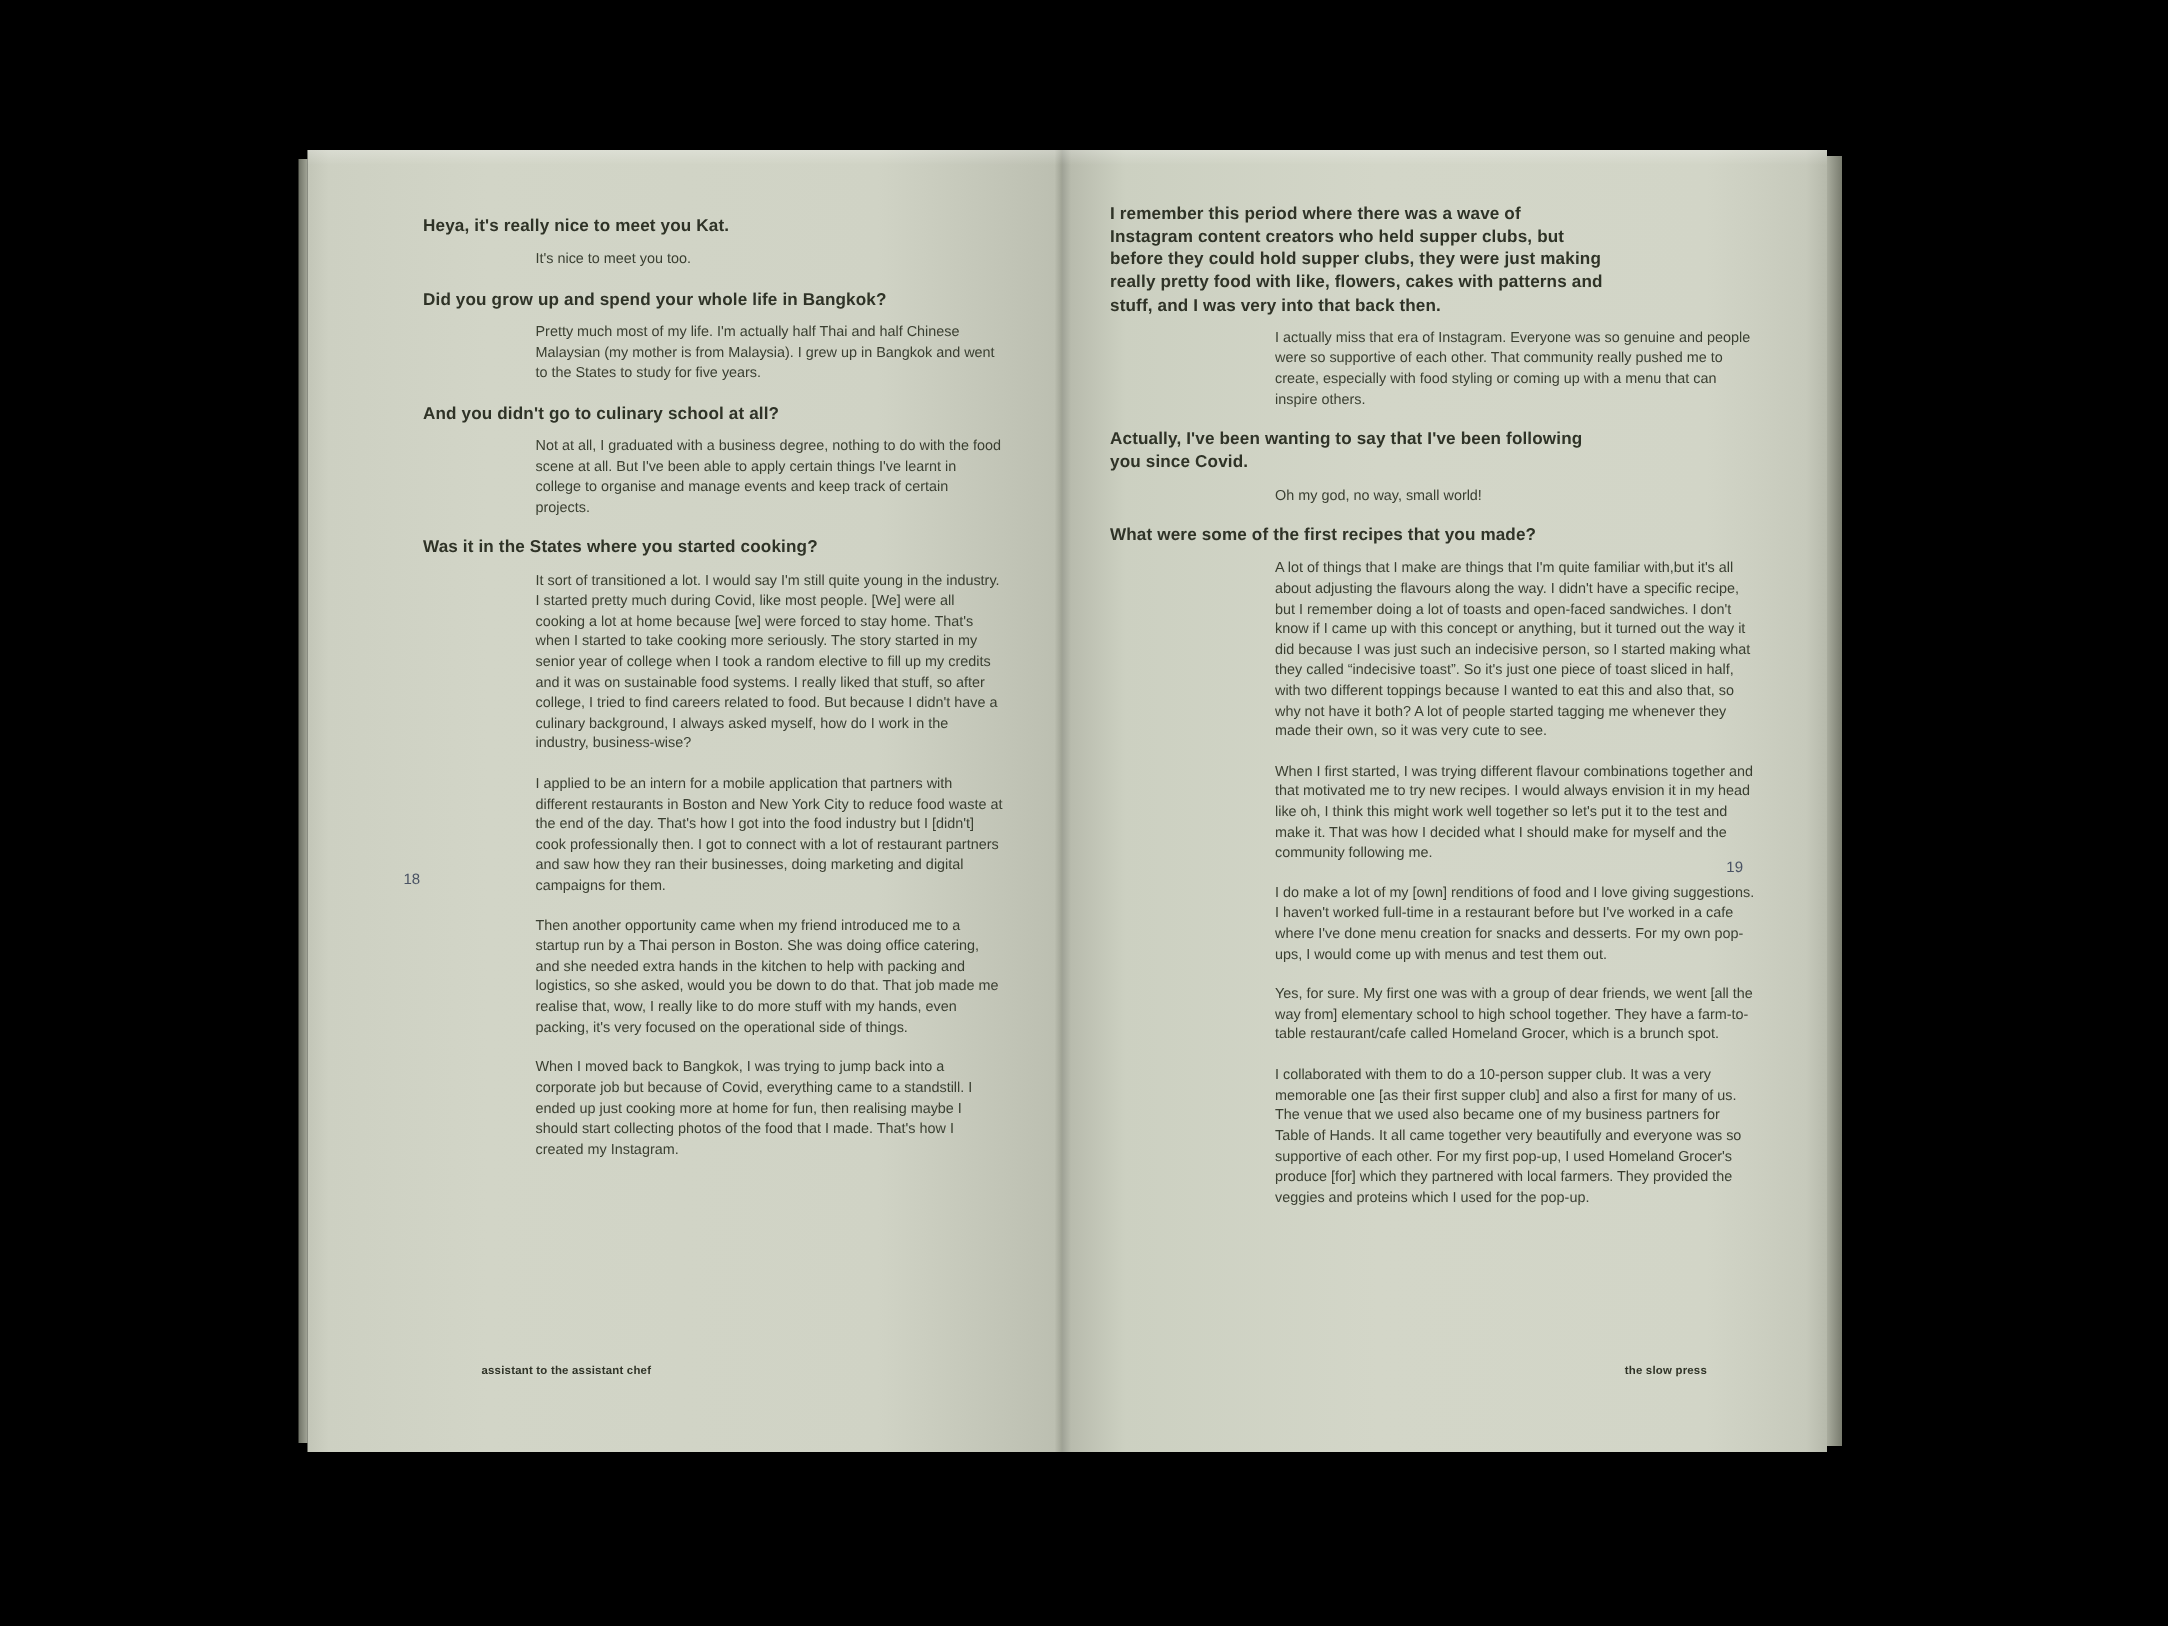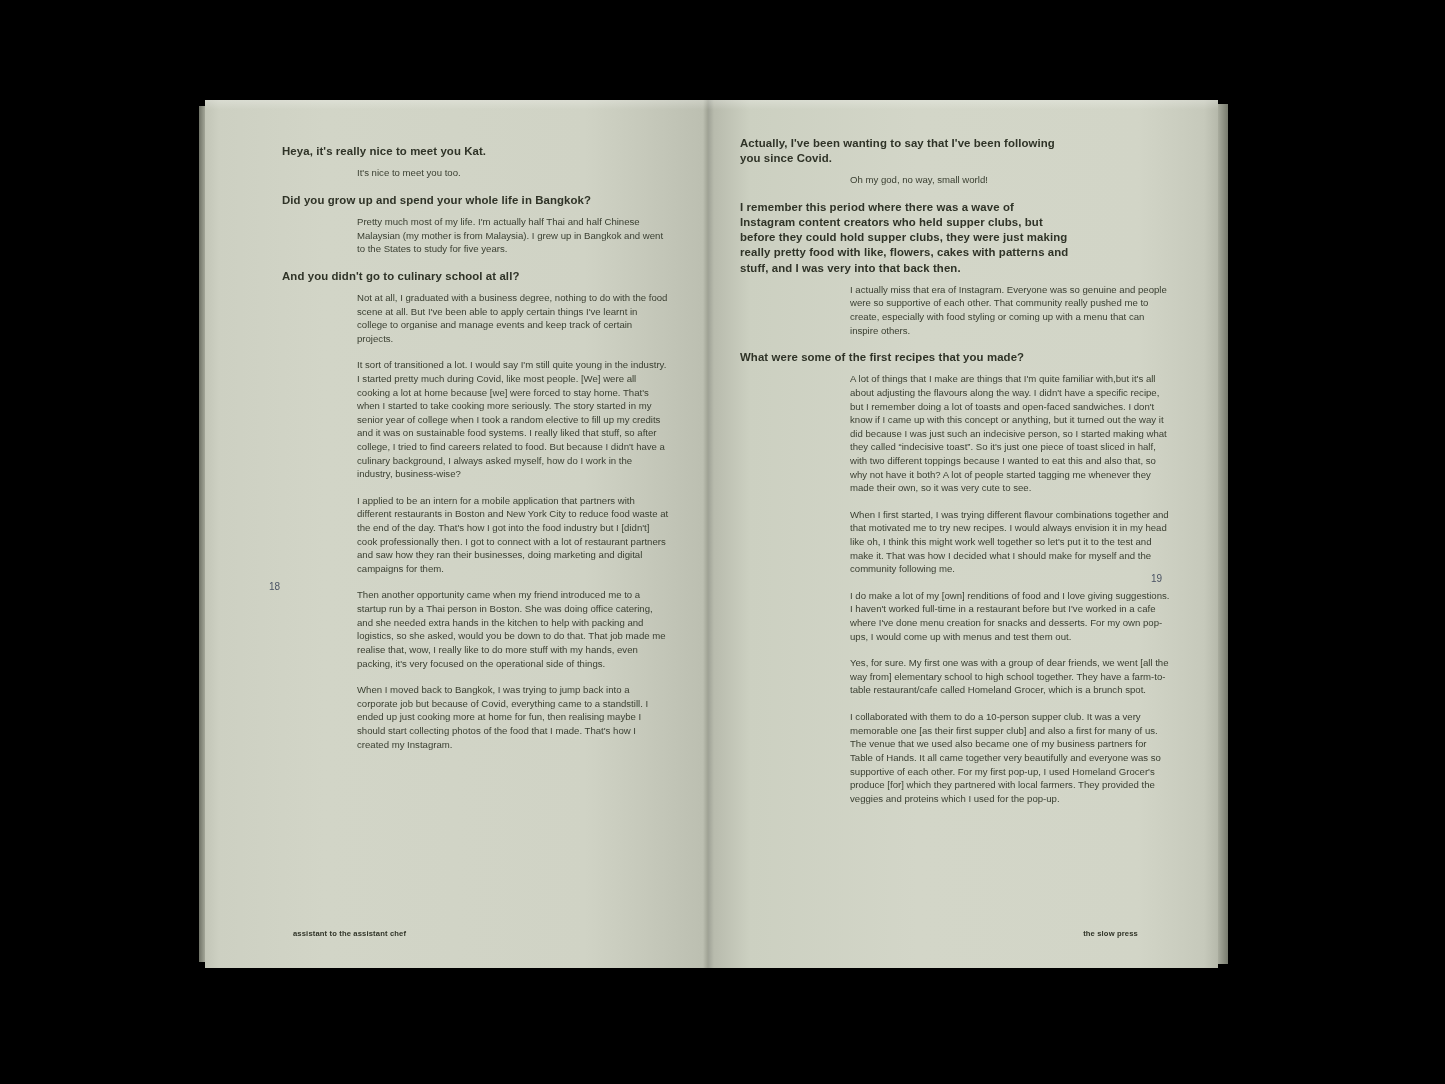--- a/index.html
+++ b/index.html
@@ -99,25 +99,26 @@
     position: absolute;
     font-size: 10px;
     color: #4a5364;
     font-weight: 400;
   }
   .folio.l { left: 20px; top: 437px; }
   .folio.r { right: 16px; top: 437px; }
 
   .footer {
     position: absolute;
-    bottom: 0;
+    bottom: 20px;
     font-size: 7.6px;
     font-weight: bold;
     color: #2f3327;
     letter-spacing: 0.15px;
+    margin-left: 28px;
   }
   .footer.l { left: 44px; }
   .footer.r { right: 40px; }
 
   
   #edge-right {
     position: absolute;
     right: -10px;
     top: 4px;
     width: 10px;
@@ -163,43 +164,44 @@
           <p class="q">Did you grow up and spend your whole life in Bangkok?</p>
           <p class="a">Pretty much most of my life.  I'm actually half Thai and half Chinese Malaysian (my mother is from Malaysia). I grew up in Bangkok and went to the States to study for five years.</p>
         </div>
 
         <div class="qblock">
           <p class="q">And you didn't go to culinary school at all?</p>
           <p class="a">Not at all, I graduated with a business degree, nothing to do with the food scene at all. But I've been able to apply certain things I've learnt in college to organise and manage events and keep track of certain projects.</p>
         </div>
 
         <div class="qblock">
+          <p class="q">Was it in the States where you started cooking?</p>
           <p class="a">It sort of transitioned a lot. I would say I'm still quite young in the industry. I started pretty much during Covid, like most people. [We] were all cooking a lot at home because [we] were forced to stay home. That's when I started to take cooking more seriously. The story started in my senior year of college when I took a random elective to fill up my credits and it was on sustainable food systems. I really liked that stuff, so after college, I tried to find careers related to food. But because I didn't have a culinary background, I always asked myself, how do I work in the industry, business-wise?</p>
           <p class="a">I applied to be an intern for a mobile application that partners with different restaurants in Boston and New York City to reduce food waste at the end of the day. That's how I got into the food industry but I [didn't] cook professionally then. I got to connect with a lot of restaurant partners and saw how they ran their businesses, doing marketing and digital campaigns for them.</p>
           <p class="a">Then another opportunity came when my friend introduced me to a startup run by a Thai person in Boston. She was doing office catering, and she needed extra hands in the kitchen to help with packing and logistics, so she asked, would you be down to do that. That job made me realise that, wow, I really like to do more stuff with my hands, even packing, it's very focused on the operational side of things.</p>
           <p class="a">When I moved back to Bangkok, I was trying to jump back into a corporate job but because of Covid, everything came to a standstill. I ended up just cooking more at home for fun, then realising maybe I should start collecting photos of the food that I made. That's how I created my Instagram.</p>
         </div>
 
         <div class="footer l">assistant to the assistant chef</div>
       </div>
     </div>
 
     <div class="page right">
       <div class="page-inner">
 
         <div class="folio r">19</div>
 
         <div class="qblock">
+          <p class="q">I remember this period where there was a wave of Instagram content creators who held supper clubs, but before they could hold supper clubs, they were just making really pretty food with like, flowers, cakes with patterns and stuff, and I was very into that back then.</p>
+          <p class="a">I actually miss that era of Instagram. Everyone was so genuine and people were so supportive of each other. That community really pushed me to create, especially with food styling or coming up with a menu that can inspire others.</p>
+        </div>
+
+        <div class="qblock">
           <p class="q">Actually, I've been wanting to say that I've been following you since Covid.</p>
           <p class="a">Oh my god, no way, small world!</p>
-        </div>
-
-        <div class="qblock">
-          <p class="q">I remember this period where there was a wave of Instagram content creators who held supper clubs, but before they could hold supper clubs, they were just making really pretty food with like, flowers, cakes with patterns and stuff, and I was very into that back then.</p>
-          <p class="a">I actually miss that era of Instagram. Everyone was so genuine and people were so supportive of each other. That community really pushed me to create, especially with food styling or coming up with a menu that can inspire others.</p>
         </div>
 
         <div class="qblock">
           <p class="q">What were some of the first recipes that you made?</p>
           <p class="a">A lot of things that I make are things that I'm quite familiar with,but it's all about adjusting the flavours along the way. I didn't have a specific recipe, but I remember doing a lot of toasts and open-faced sandwiches. I don't know if I came up with this concept or anything, but it turned out the way it did because I was just such an indecisive person, so I started making what they called “indecisive toast”. So it's just one piece of toast sliced in half, with two different toppings because I wanted to eat this and also that, so why not have it both? A lot of people started tagging me whenever they made their own, so it was very cute to see.</p>
         </div>
 
         <div class="qblock">
           <p class="a">When I first started, I was trying different flavour combinations together and that motivated me to try new recipes. I would always envision it in my head like oh, I think this might work well together so let's put it to the test and make it. That was how I decided what I should make for myself and the community following me.</p>
         </div>

